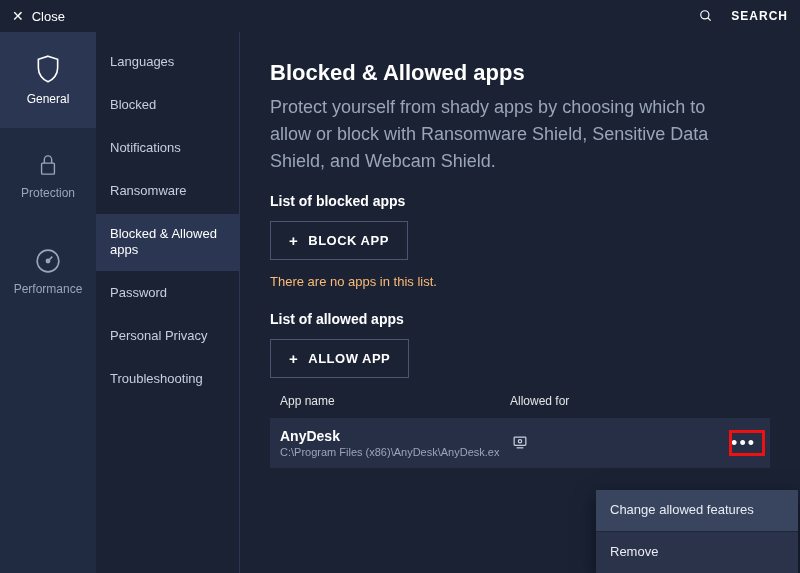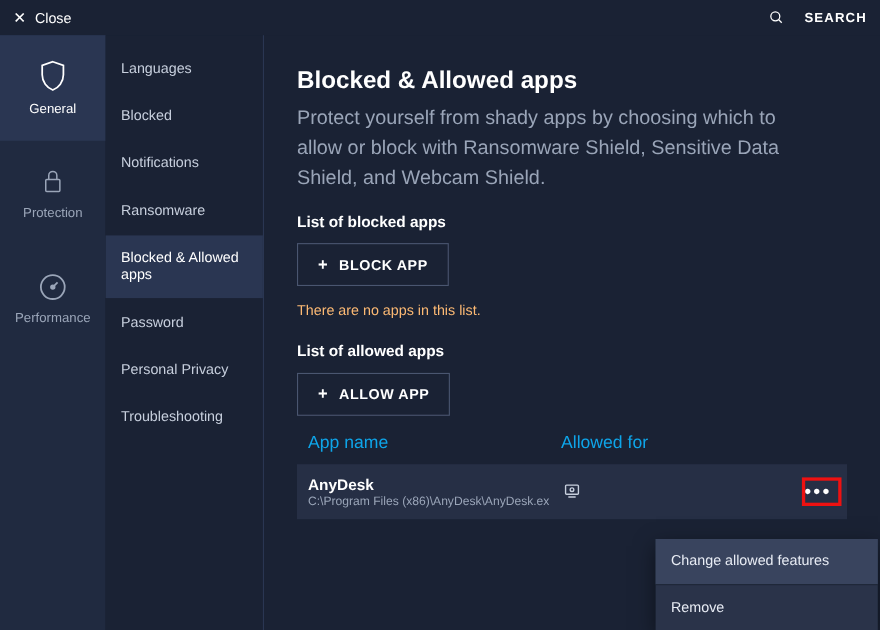--- a/index.html
+++ b/index.html
@@ -84,22 +84,22 @@
     font-size:13px;
     cursor:pointer;
     color:#fff;
     background:transparent;
   }
   .btn-plus { font-size:15px; font-weight:700; }
   .empty { color:#fdba74; font-size:13px; margin-top:14px; margin-bottom:22px; }
 
   .table-head {
     display:flex;
-    color:#0ea5e9;
-    font-size:16px;
+    color:#e5e5e5;
+    font-size:12px;
     padding: 16px 10px 10px 10px;
   }
   .col-name { flex:0 0 230px; }
   .col-for { flex:1; }
 
   .app-row {
     background:#262f45;
     padding: 10px 10px;
     display:flex;
     align-items:center;

